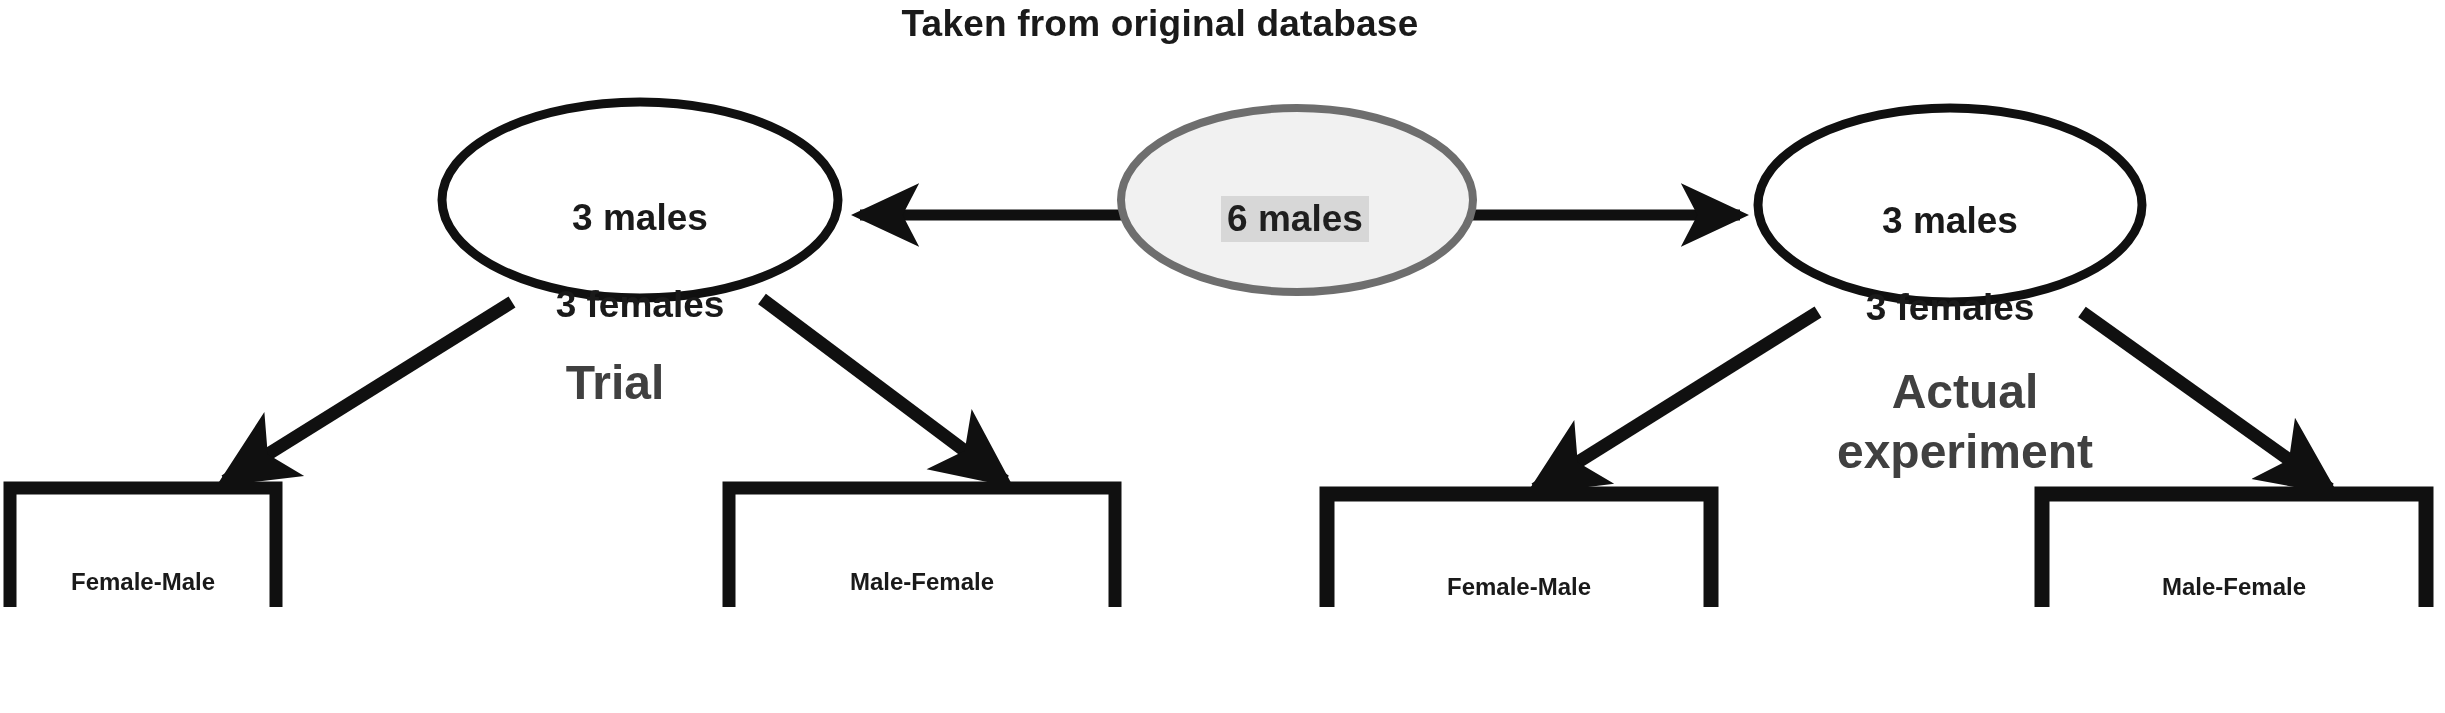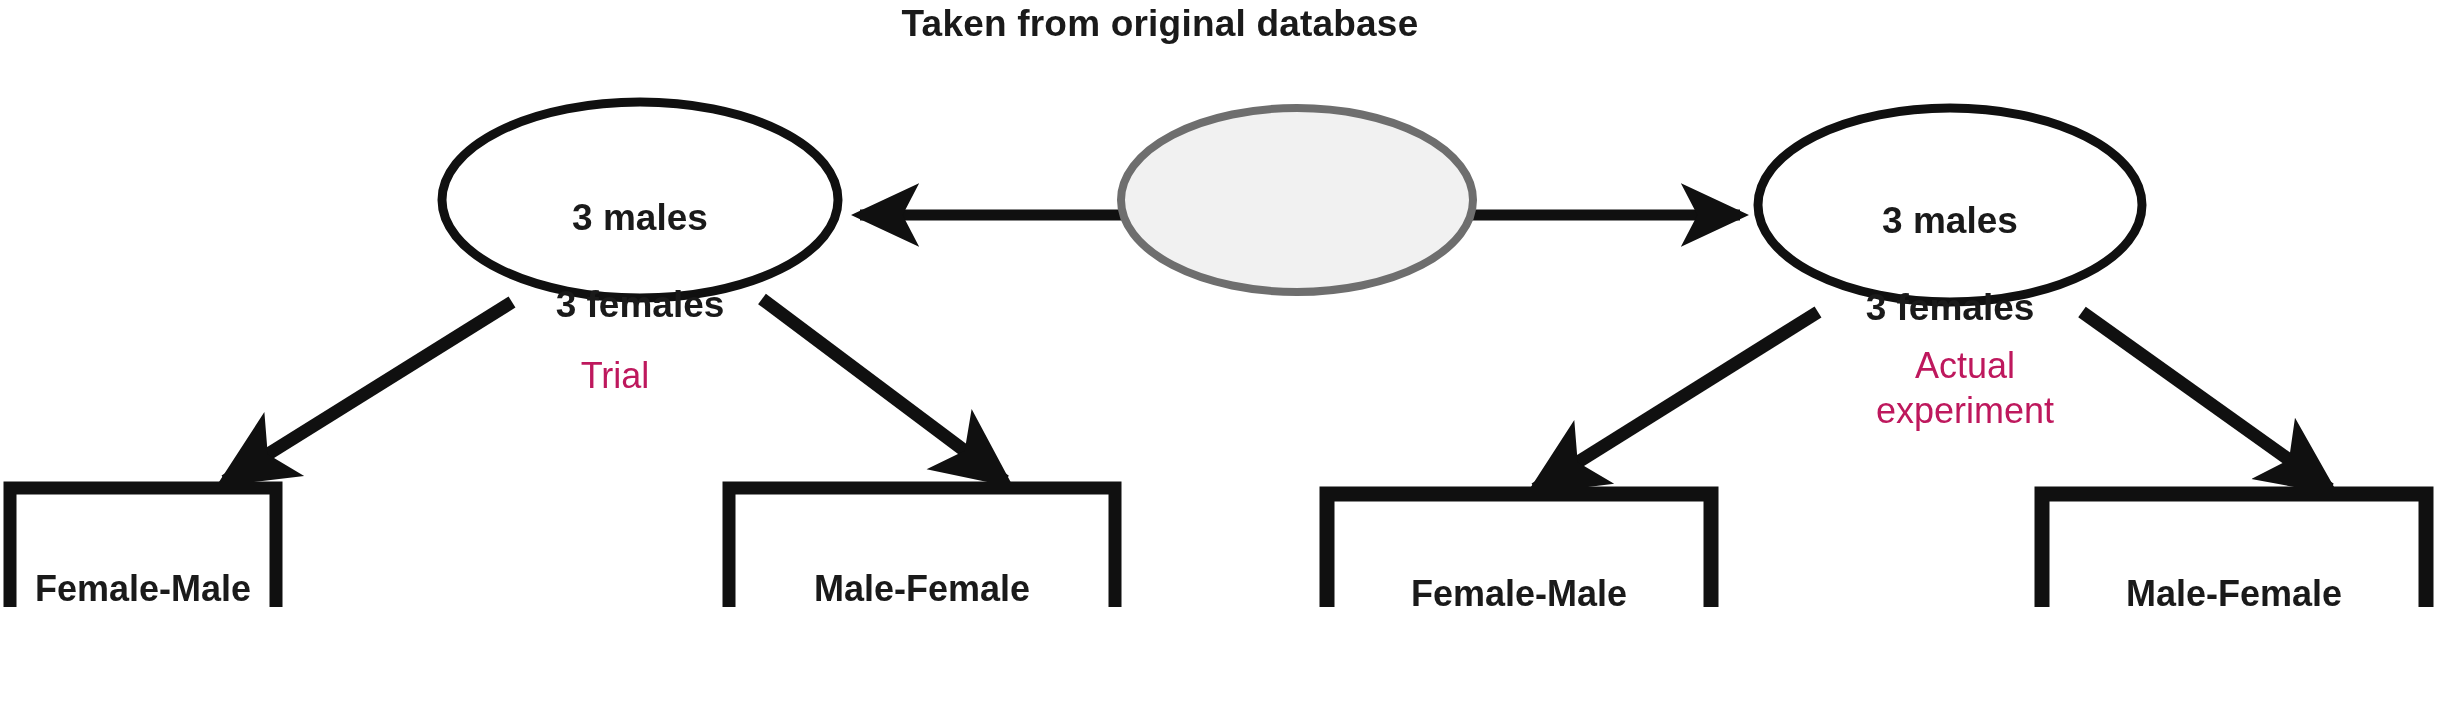--- a/index.html
+++ b/index.html
@@ -55,29 +55,29 @@
     width: 340px;
   }
   #ellipse-center-label .hl {
     background: #d7d7d7;
     padding: 1px 6px 2px 6px;
     display: inline-block;
     color: #1f1f1f;
   }
   
   .branch-caption {
-    font-size: 36px;
-    font-weight: normal;
-    color: #be185d;
+    font-size: 48px;
+    font-weight: bold;
+    color: #404040;
   }
   #caption-trial      { left: 495px;  top: 355px; width: 240px; }
-  #caption-actual     { left: 1800px; top: 344px; width: 330px; line-height: 1.24; }
+  #caption-actual     { left: 1800px; top: 362px; width: 330px; line-height: 1.24; }
   
   .box-label {
-    font-size: 36px;
+    font-size: 24px;
   }
   #box-0-label { left: 14px;   top: 568px; width: 258px; }
   #box-1-label { left: 732px;  top: 568px; width: 380px; }
   #box-2-label { left: 1330px; top: 573px; width: 378px; }
   #box-3-label { left: 2046px; top: 573px; width: 376px; }
 </style>
 </head>
 <body>
 
 <div id="stage">
@@ -129,20 +129,21 @@
   </svg>
 
   <div class="node-text" id="title">Taken from original database</div>
 
   <div class="node-text ellipse-label" id="ellipse-left-label">
     <div>3 males</div>
     <div>3 females</div>
   </div>
 
   <div class="node-text ellipse-label" id="ellipse-center-label">
+    <div><span class="hl">6 males</span></div>
   </div>
 
   <div class="node-text ellipse-label" id="ellipse-right-label">
     <div>3 males</div>
     <div>3 females</div>
   </div>
 
   <div class="node-text branch-caption" id="caption-trial">Trial</div>
 
   <div class="node-text branch-caption" id="caption-actual">Actual

